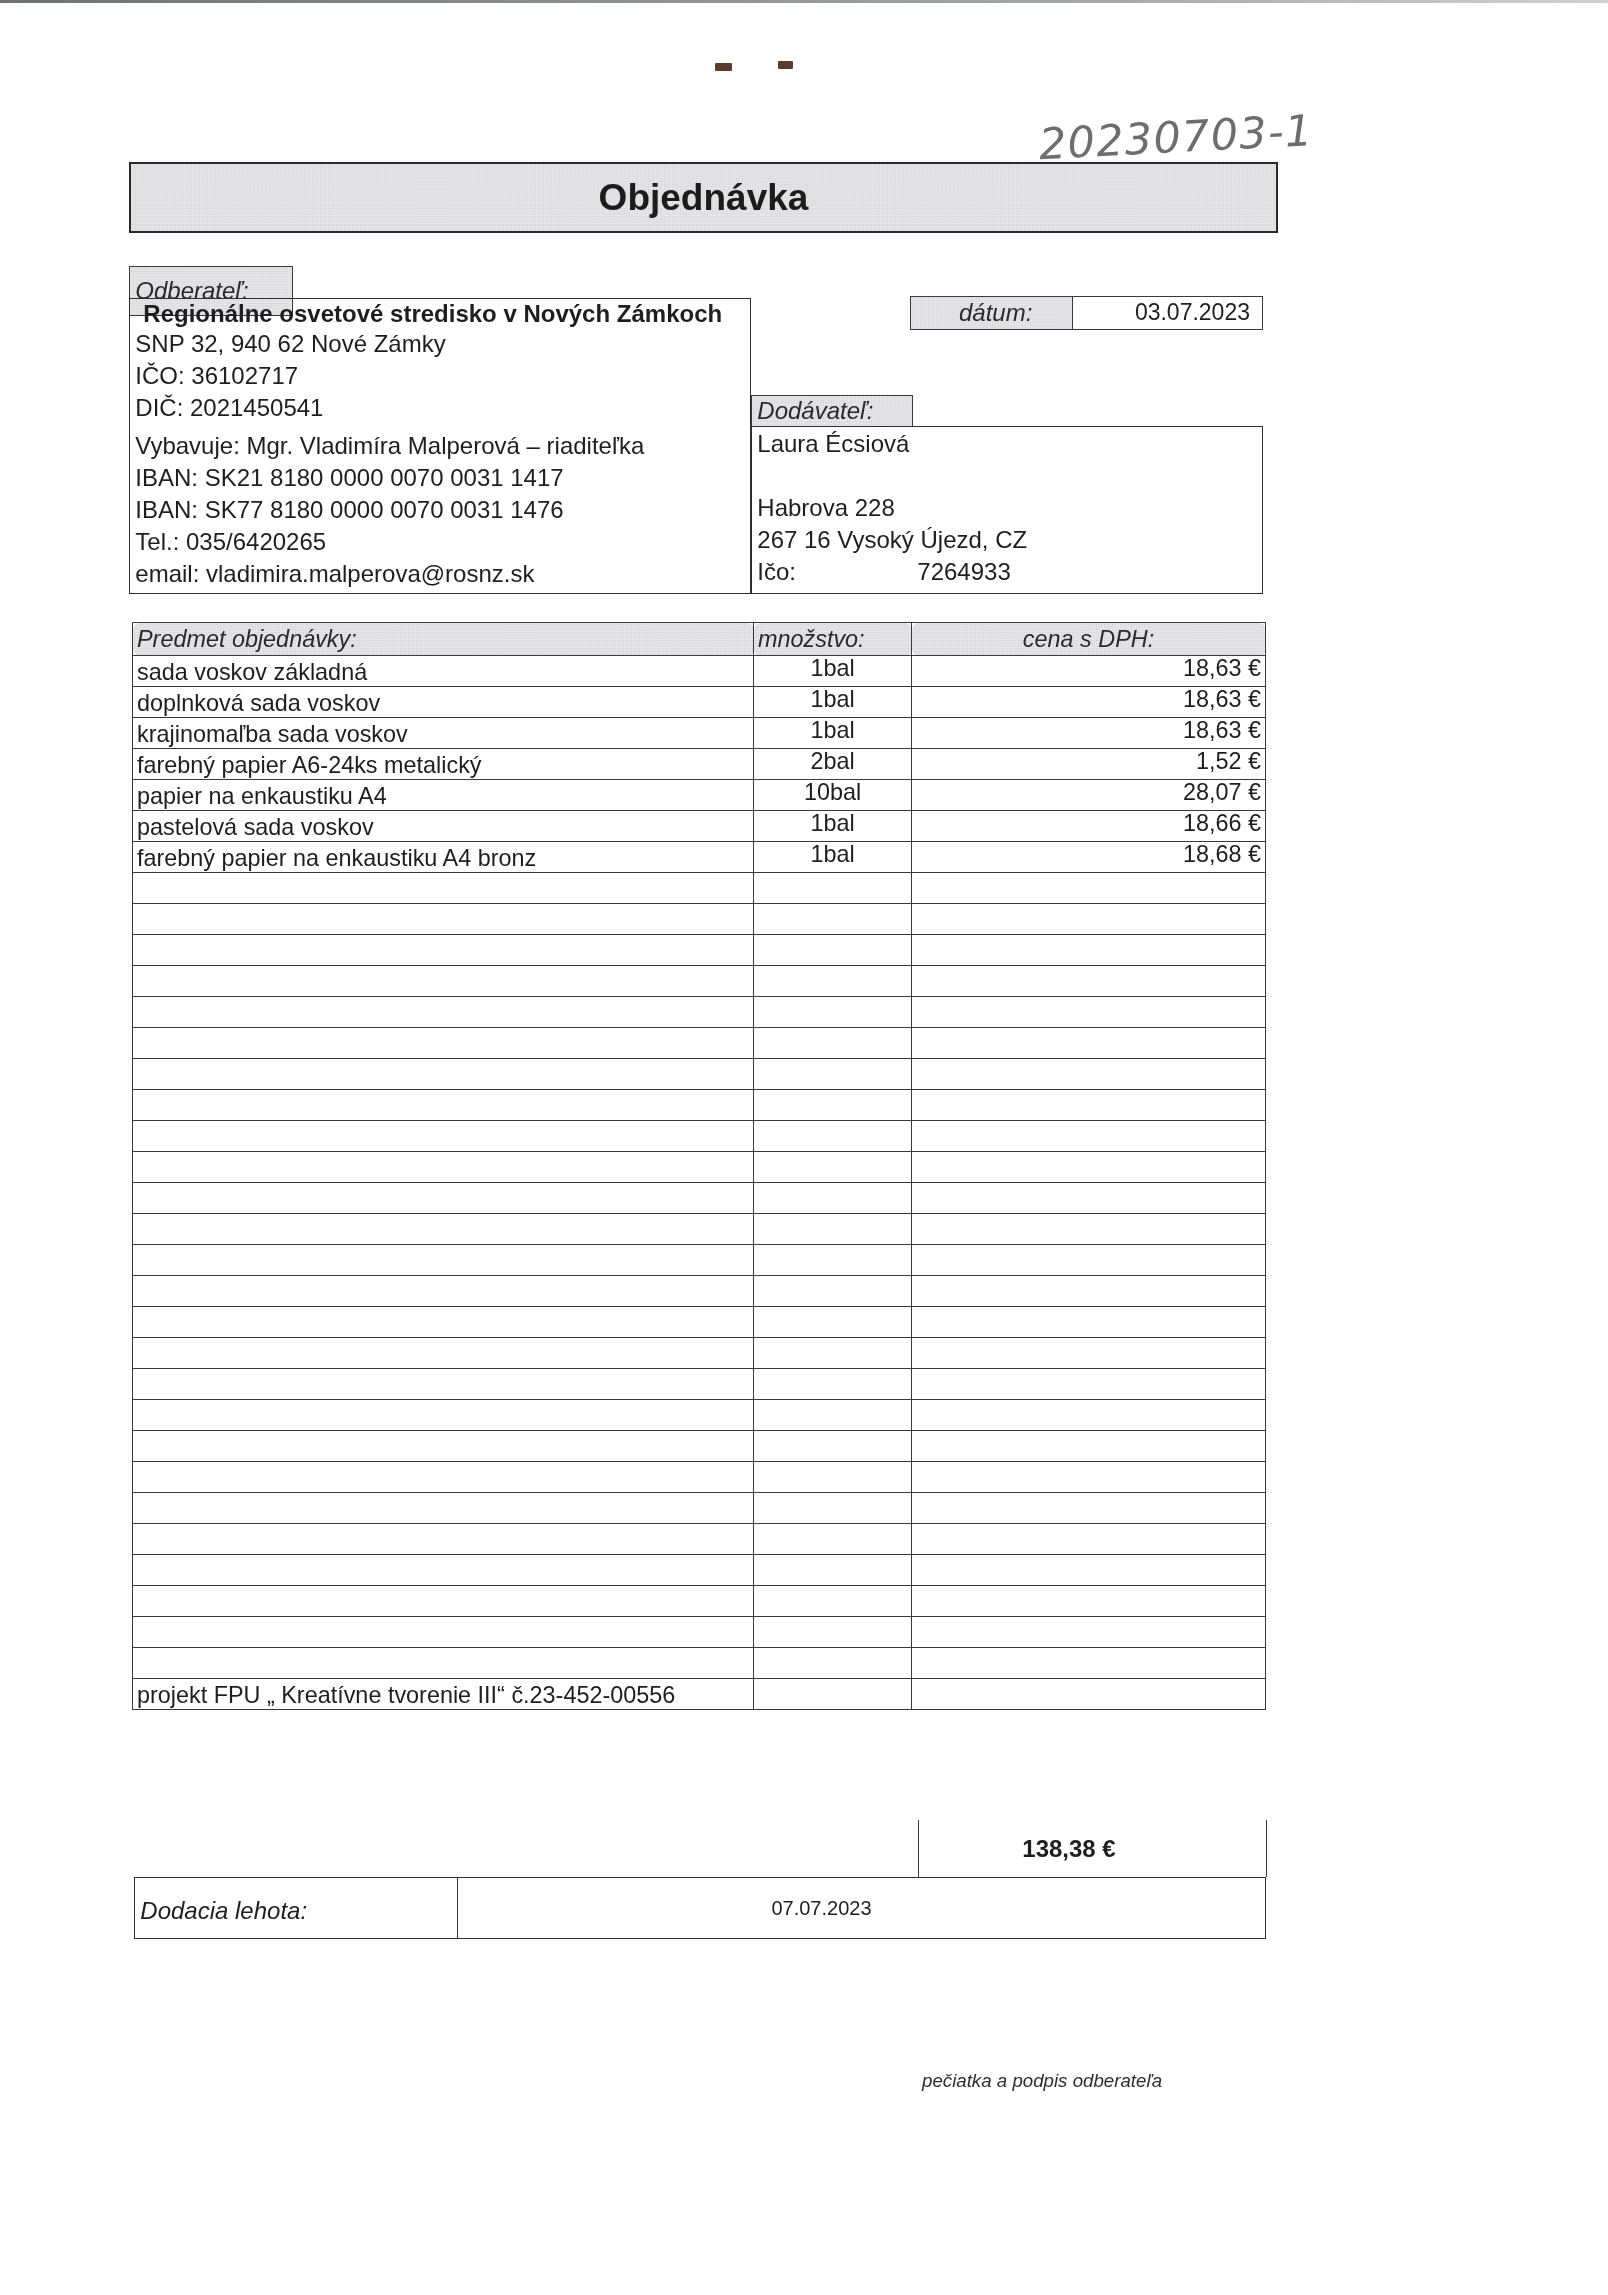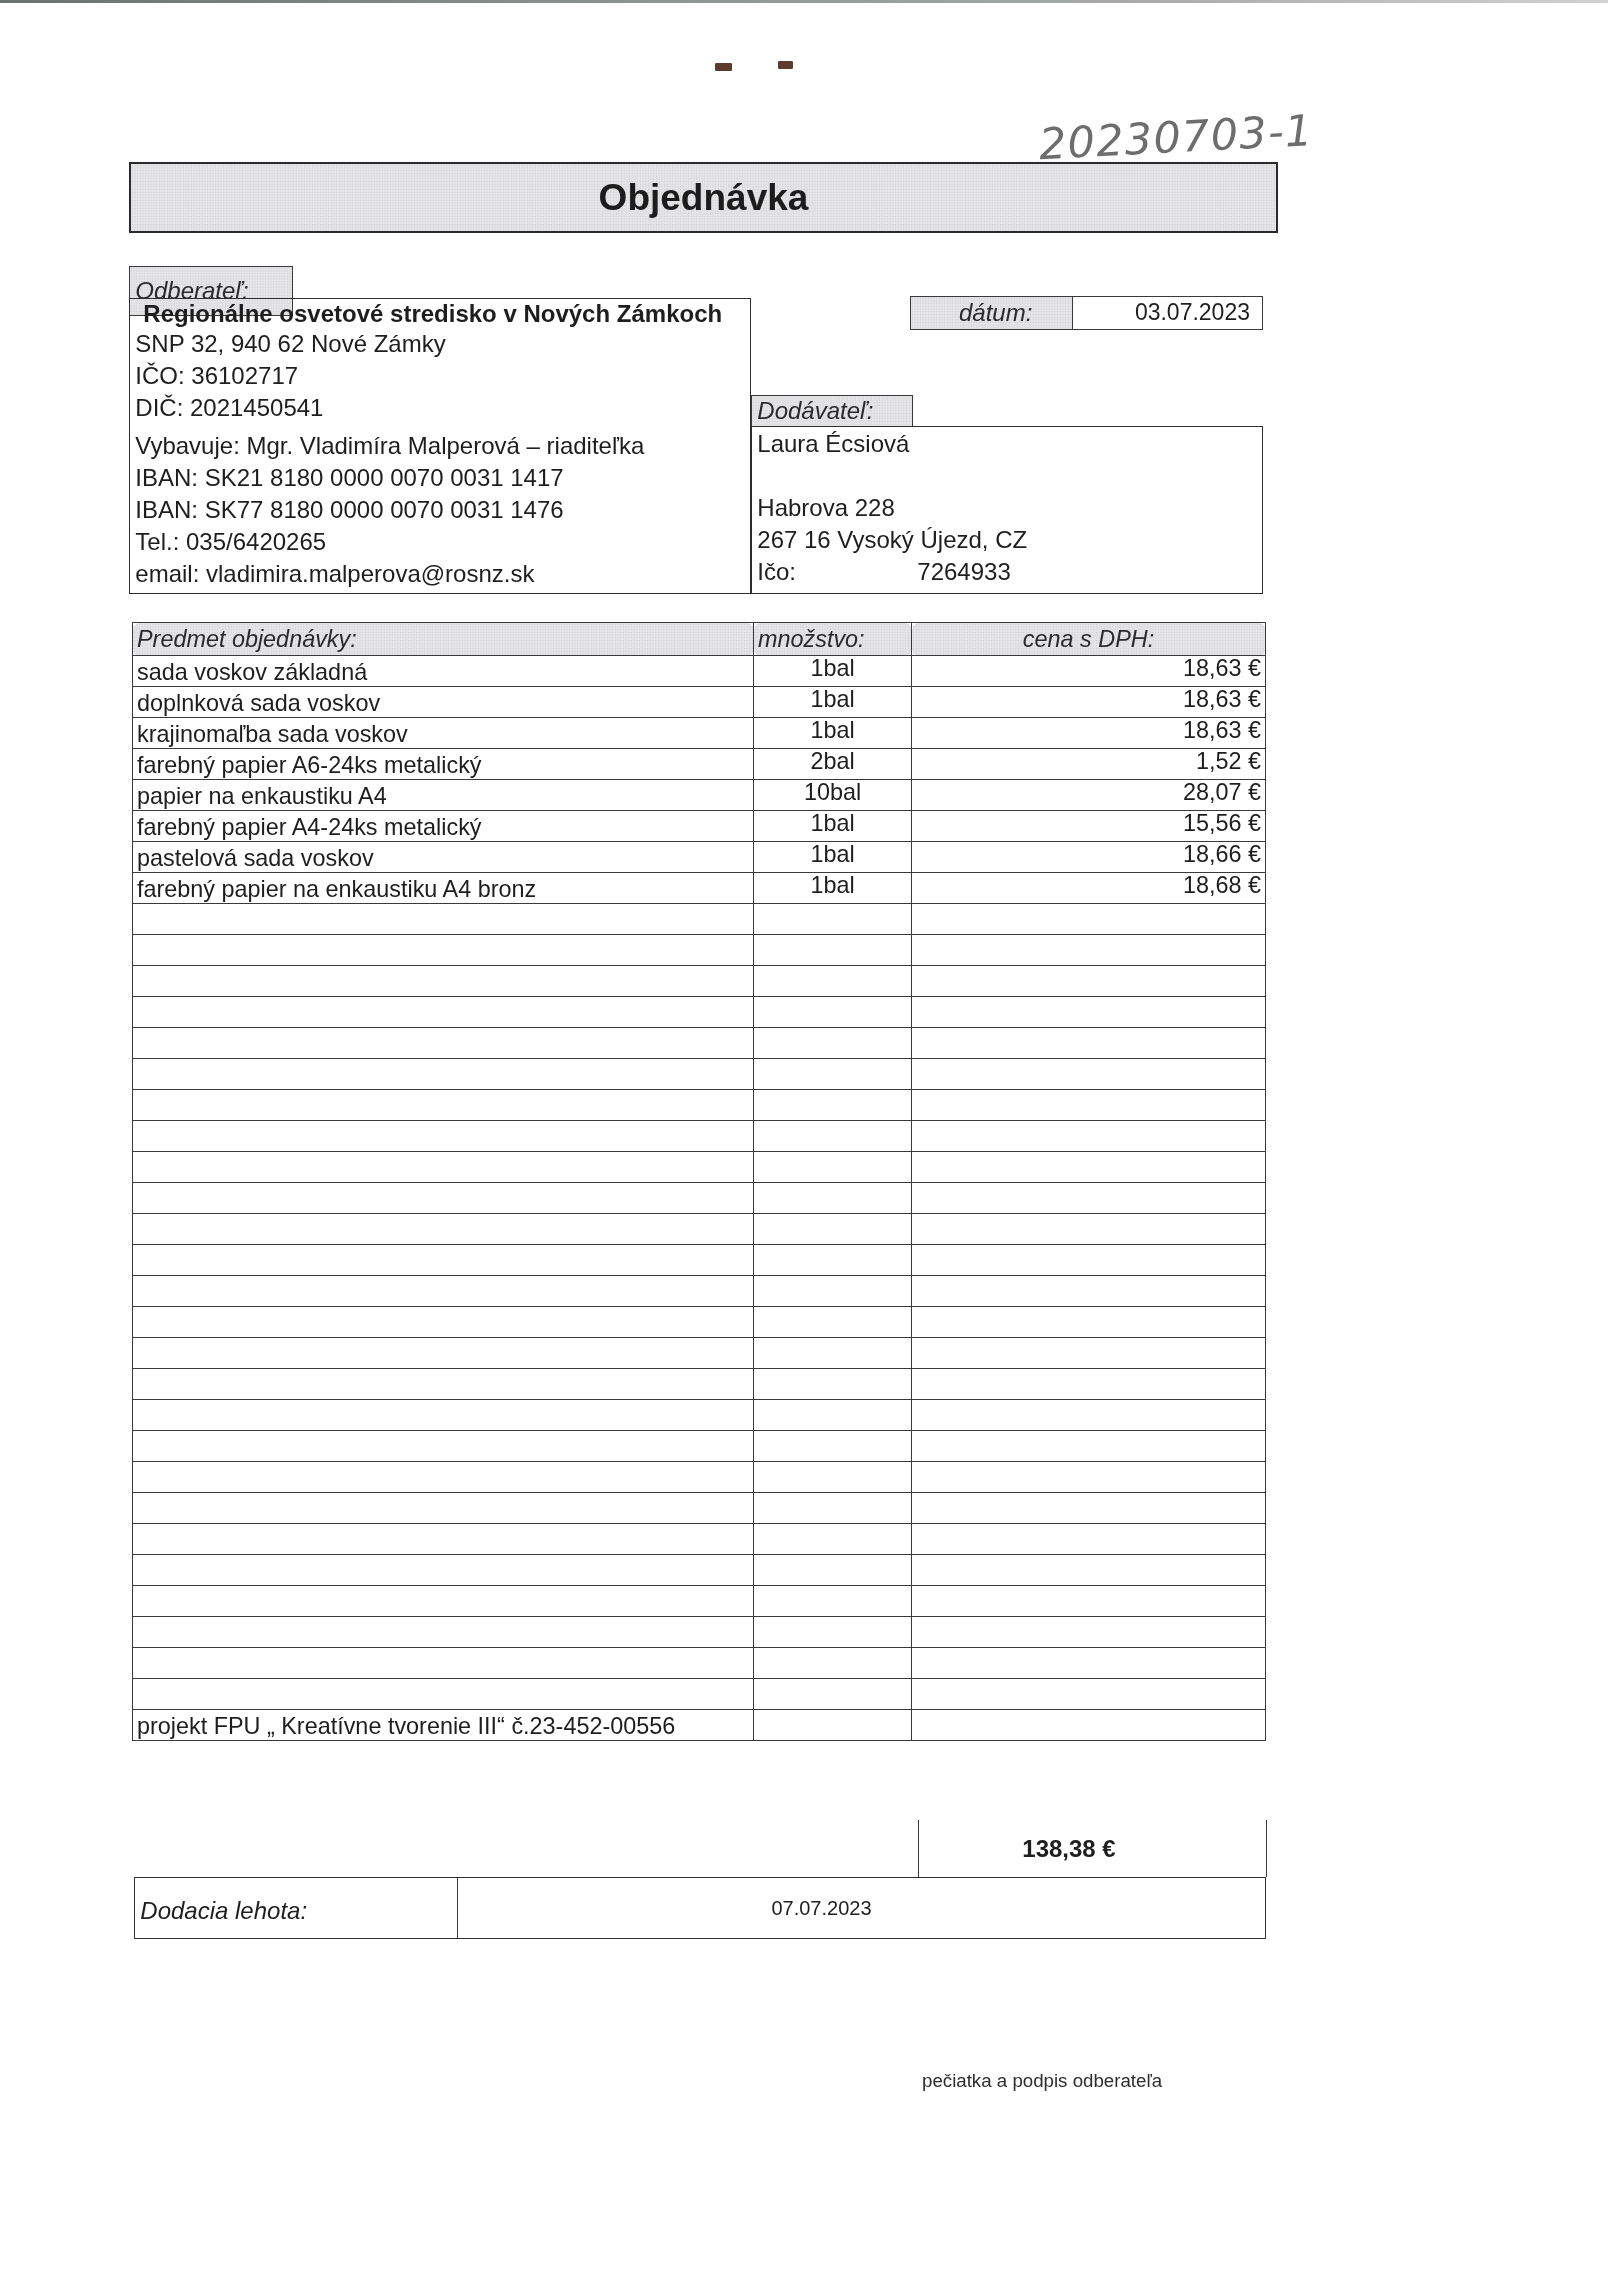--- a/index.html
+++ b/index.html
@@ -75,21 +75,21 @@
   }
   .dodacia .lbl {
     width: 323px; border-right: 1.3px solid #3a3a3a; font-style: italic; font-size: 24px;
     display: flex; align-items: center; padding-left: 5.3px; padding-top: 6.7px; box-sizing: border-box;
   }
   .dodacia .val {
     flex: 1; display: flex; align-items: center; justify-content: center; font-size: 20px;
     padding-right: 80px;
   }
   .signature {
-    left: 922px; top: 2070px; font-size: 18.7px; color: #2e2e2e;
+    left: 922px; top: 2070px; font-size: 18.7px; font-style: italic; color: #2e2e2e;
   }
 </style>
 </head>
 <body>
 
 <div class="abs scan-line-top"></div>
 <div class="abs staple" style="left:715px;top:63px;width:17.4px;height:8px;"></div>
 <div class="abs staple" style="left:778px;top:61px;width:14.7px;height:8px;"></div>
 
 <div class="abs handwritten">20230703-1</div>
@@ -158,25 +158,20 @@
         <td class="c1">farebný papier A6-24ks metalický</td>
         <td class="c2">2bal</td>
         <td class="c3">1,52 €</td>
       </tr>
       <tr>
         <td class="c1">papier na enkaustiku A4</td>
         <td class="c2">10bal</td>
         <td class="c3">28,07 €</td>
       </tr>
       <tr>
-        <td class="c1">farebný papier A4-24ks metalický</td>
-        <td class="c2">1bal</td>
-        <td class="c3">15,56 €</td>
-      </tr>
-      <tr>
         <td class="c1">pastelová sada voskov</td>
         <td class="c2">1bal</td>
         <td class="c3">18,66 €</td>
       </tr>
       <tr>
         <td class="c1">farebný papier na enkaustiku A4 bronz</td>
         <td class="c2">1bal</td>
         <td class="c3">18,68 €</td>
       </tr>
       <tr>

